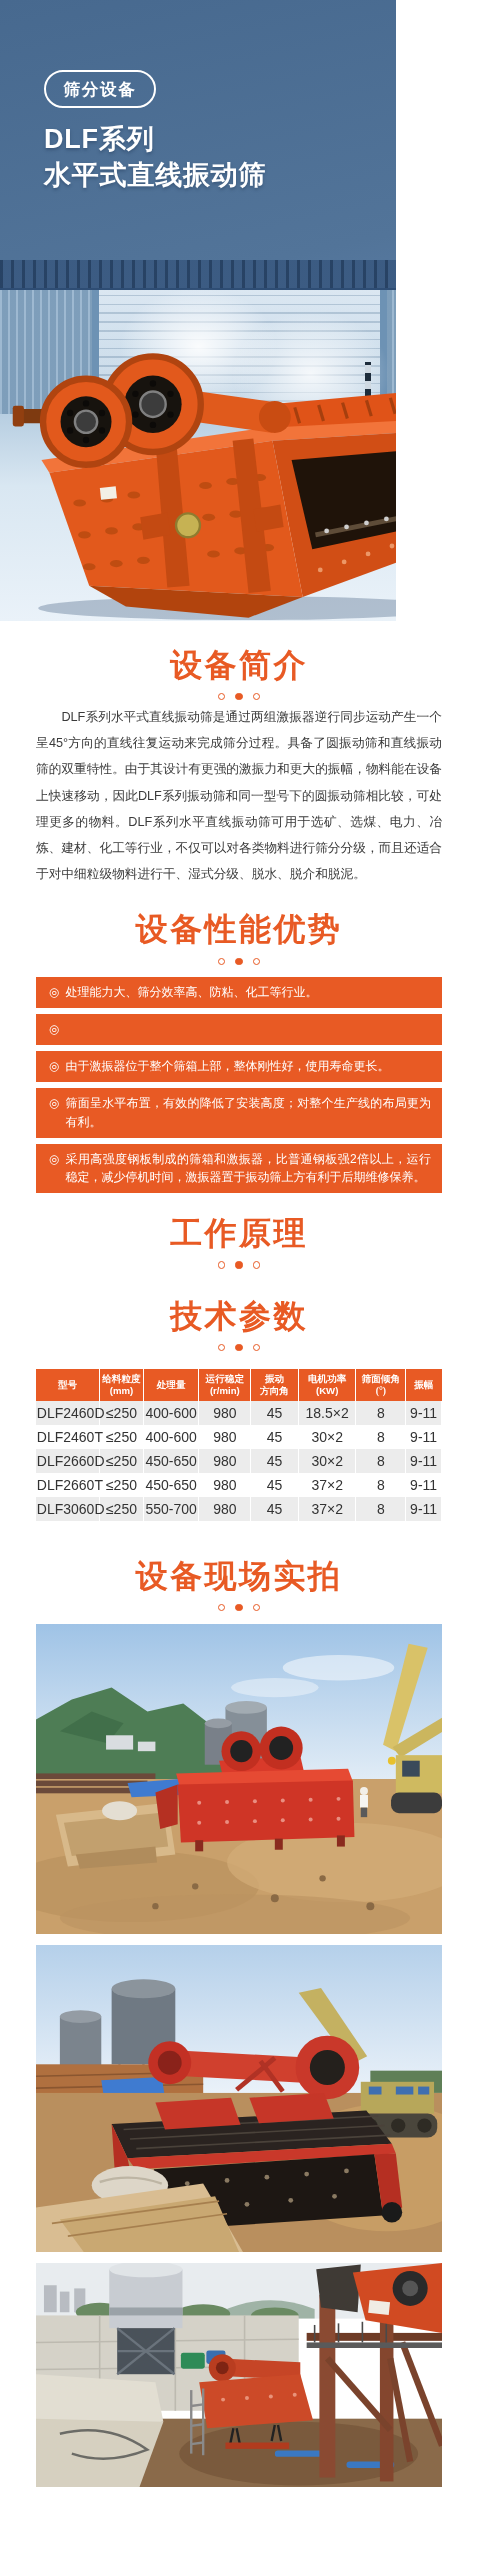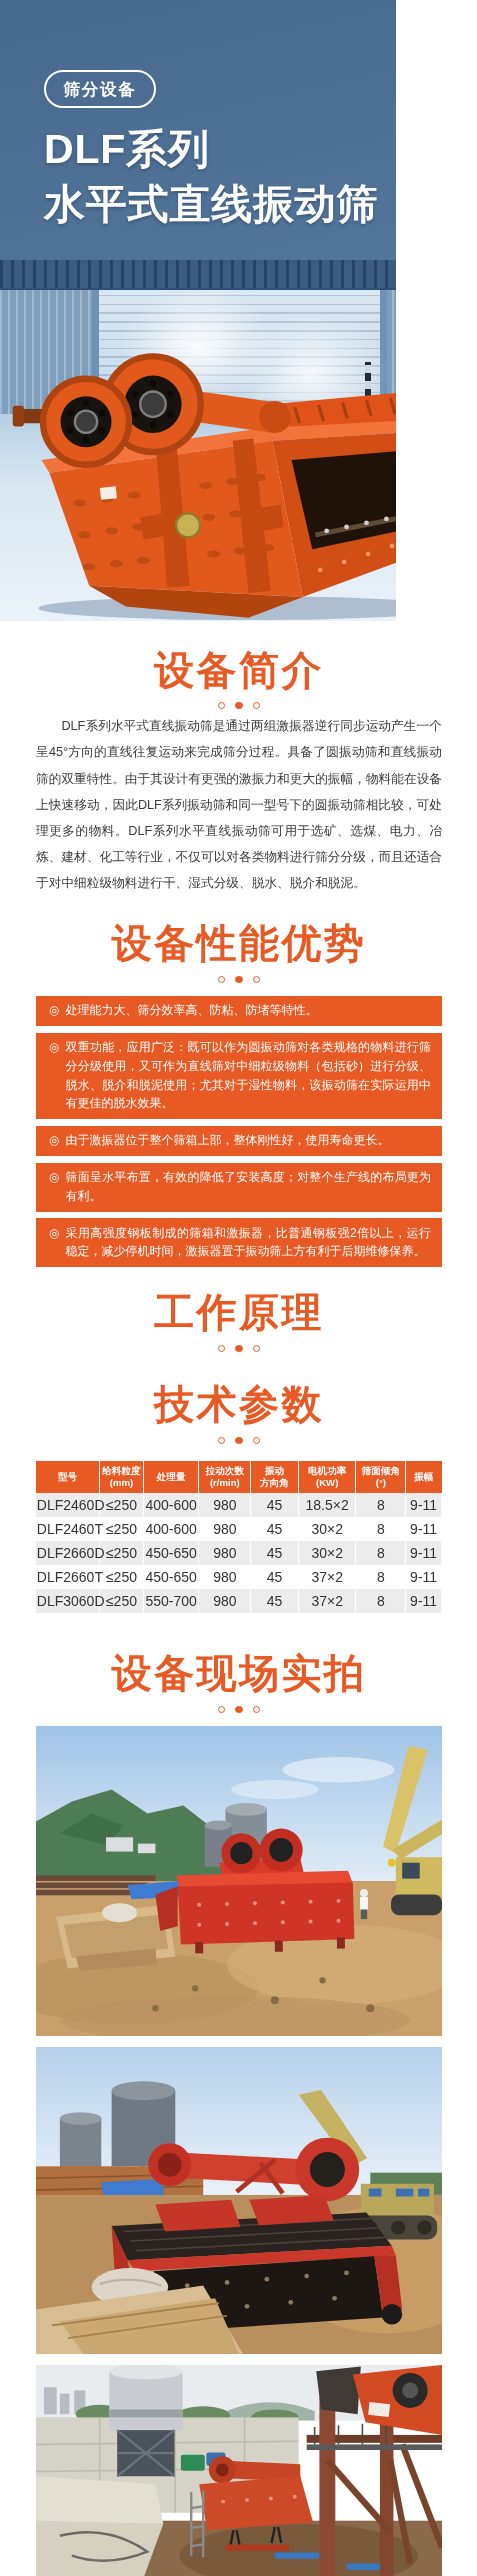--- a/index.html
+++ b/index.html
@@ -28,26 +28,26 @@
         background:repeating-linear-gradient(0deg,#1d2c3b 0 8px,#cfd9e2 8px 16px);}
   .hero-floor{position:absolute;top:414px;left:0;right:0;height:207px;
         background:linear-gradient(#b7cee1 0%,#d9e7f2 35%,#eaf2f9 100%);}
   .hero-floor-glow{position:absolute;top:446px;left:72px;width:334px;height:151px;
         background:radial-gradient(ellipse at center,rgba(255,255,255,.85) 0%,rgba(255,255,255,0) 72%);}
   .hero-machine{position:absolute;top:334px;left:0;width:478px;height:287px;}
 
   .hero-text{position:absolute;top:70px;left:44px;z-index:5;}
   .badge{display:inline-block;border:2.4px solid #fff;border-radius:21px;color:#fff;
         font-size:16.7px;font-weight:700;letter-spacing:1.6px;padding:5.6px 17.5px;}
-  .title{margin-top:14.3px;color:#fff;font-size:41px;font-weight:900;line-height:1.32;
+  .title{margin-top:14.3px;color:#fff;font-size:27px;font-weight:900;line-height:1.32;
         letter-spacing:0.8px;text-shadow:0 2.4px 3.2px rgba(20,40,70,.35);}
 
   
   .section-head{text-align:center;}
-  .section-head h2{color:var(--accent);font-size:40px;font-weight:900;letter-spacing:2.4px;line-height:1.15;}
+  .section-head h2{color:var(--accent);font-size:32px;font-weight:900;letter-spacing:2.4px;line-height:1.15;}
   .dots{margin-top:9.6px;display:flex;justify-content:center;align-items:center;gap:10.3px;}
   .dots i{display:block;width:7.2px;height:7.2px;border:1.6px solid var(--accent);border-radius:50%;}
   .dots i.filled{background:var(--accent);}
 
   
   .para{width:406px;margin:4px auto 0;font-size:12.7px;line-height:2.06;text-align:justify;
         text-indent:2em;color:var(--body-text);}
 
   
   .adv-list{width:406px;margin:12.7px auto 0;}
@@ -60,21 +60,21 @@
   .spec-table{width:406px;margin:17.5px auto 0;border-collapse:collapse;table-layout:fixed;}
   .spec-table th{background:var(--accent);color:#fff;font-size:9.6px;font-weight:700;
         white-space:pre-line;line-height:1.25;padding:4px 0.8px;border-right:0.8px solid #fff;
         vertical-align:middle;text-align:center;}
   .spec-table th:last-child{border-right:none;}
   .spec-table td{font-size:14px;color:#333;text-align:center;padding:4px 0.8px;
         border-right:0.8px solid #fff;}
   .spec-table tr:nth-child(odd) td{background:#ECECEC;}
   .spec-table tr:nth-child(even) td{background:#FFFFFF;}
   .col-model{width:16%;} .col-feed{width:11%;} .col-cap{width:14%;} .col-freq{width:13%;}
-  .col-ang{width:12%;} .col-pow{width:14.5%;} .col-incl{width:12.5%;} .col-amp{width:9%;}
+  .col-ang{width:12%;} .col-pow{width:14.5%;} .col-incl{width:12.5%;font-family:Liberation Serif, serif;} .col-amp{width:9%;}
 
   
   .photos{width:406px;margin:12.7px auto 0;padding-bottom:38px;}
   .photo{display:block;width:406px;overflow:hidden;}
   .photo + .photo{margin-top:11px;}
   .photo svg{display:block;width:100%;height:100%;}
 
   
   .sec-intro{margin-top:25.5px;}
   .sec-adv{margin-top:24px;}
@@ -228,25 +228,24 @@
       <h2>设备性能优势</h2>
       <div class="dots">
           <i></i>
           <i class="filled"></i>
           <i></i>
         </div>
     </div>
     <div class="adv-list">
       <div class="adv-item">
         <span class="bullet">◎</span>
-        <span class="txt">处理能力大、筛分效率高、防粘、防堵等特性。</span>
+        <span class="txt">处理能力大、筛分效率高、防粘、化工等行业。</span>
       </div>
       <div class="adv-item">
         <span class="bullet">◎</span>
-        <span class="txt">双重功能，应用广泛：既可以作为圆振动筛对各类规格的物料进行筛分分级使用，又可作为直线筛对中细粒级物料（包括砂）进行分级、脱水、脱介和脱泥使用；尤其对于湿性物料，该振动筛在实际运用中有更佳的脱水效果。</span>
       </div>
       <div class="adv-item">
         <span class="bullet">◎</span>
         <span class="txt">由于激振器位于整个筛箱上部，整体刚性好，使用寿命更长。</span>
       </div>
       <div class="adv-item">
         <span class="bullet">◎</span>
         <span class="txt">筛面呈水平布置，有效的降低了安装高度；对整个生产线的布局更为有利。</span>
       </div>
       <div class="adv-item">
@@ -276,21 +275,21 @@
           <i></i>
         </div>
     </div>
     <table class="spec-table">
       <thead>
         <tr>
           <th class="col-model">型号</th>
           <th class="col-feed">给料粒度
 (mm)</th>
           <th class="col-cap">处理量</th>
-          <th class="col-freq">拉动次数
+          <th class="col-freq">运行稳定
 (r/min)</th>
           <th class="col-ang">振动
 方向角</th>
           <th class="col-pow">电机功率
 (KW)</th>
           <th class="col-incl">筛面倾角
 (°)</th>
           <th class="col-amp">振幅</th>
         </tr>
       </thead>

